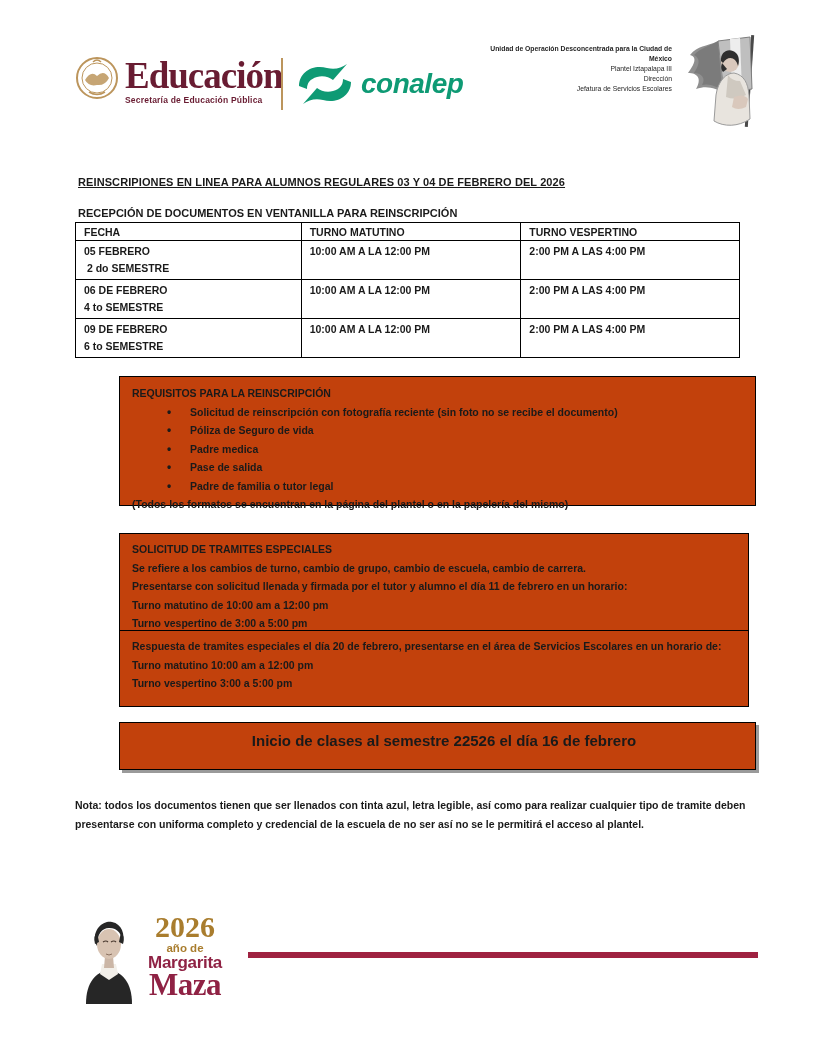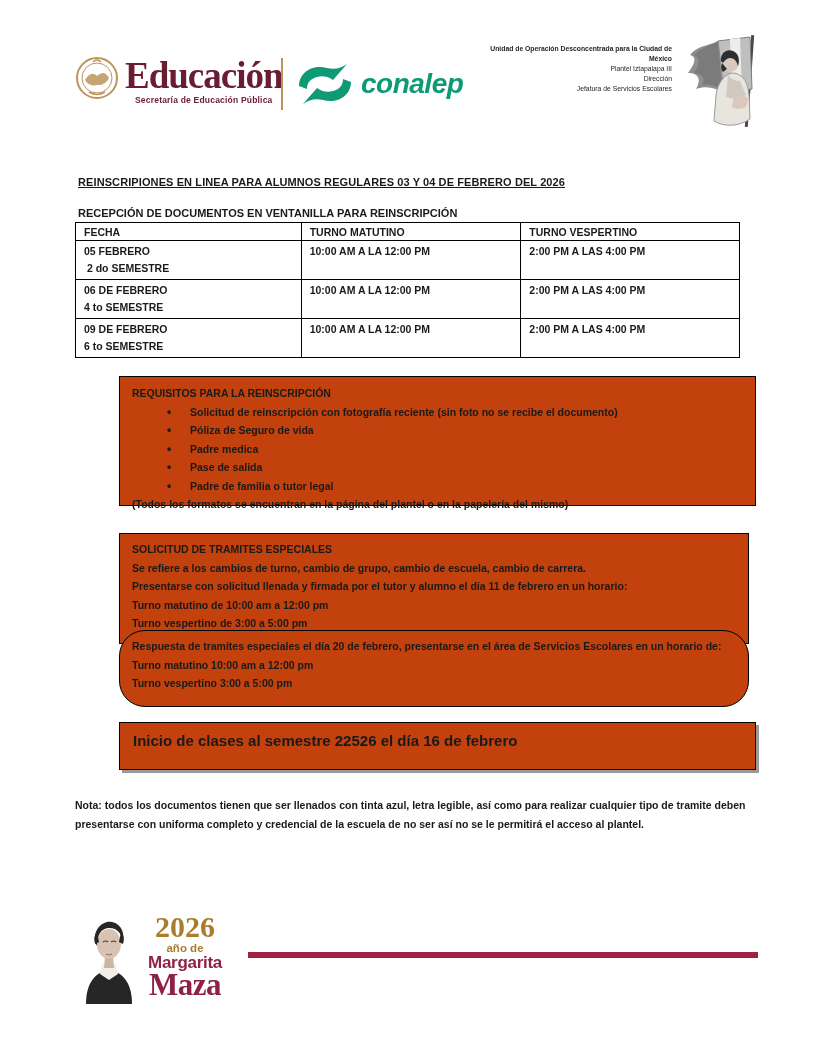--- a/index.html
+++ b/index.html
@@ -8,21 +8,21 @@
   .page {
     position:relative; width:817px; height:1051px; background:#ffffff;
     overflow:hidden; margin:0 auto;
   }
 
   
   .sep-logo { position:absolute; left:75px; top:52px; display:flex; align-items:center; }
   .sep-seal { width:44px; height:58px; margin-right:6px; }
   .sep-words { color:#691c32; }
   .sep-name { font-family:"Liberation Serif", serif; font-weight:bold; font-size:37px; line-height:36px; letter-spacing:-1px; }
-  .sep-sub { font-size:8.5px; font-weight:bold; margin-top:1px; letter-spacing:.2px;text-align:center; }
+  .sep-sub { font-size:8.5px; font-weight:bold; margin-top:1px; letter-spacing:.2px; }
   .sep-divider { position:absolute; left:281px; top:58px; width:2px; height:52px; background:#bc955c; }
   .conalep-logo { position:absolute; left:297px; top:62px; display:flex; align-items:center;text-align:center; }
   .conalep-text { color:#0e9a74; font-weight:bold; font-style:italic; font-size:28px; letter-spacing:-.5px; margin-left:8px; }
 
   .unit-block { position:absolute; right:145px; top:44px; width:200px; text-align:right; color:#262626; }
   .unit-line { font-size:6.8px; line-height:10px; }
   .unit-bold { font-weight:bold; }
 
   .flag-illustration { position:absolute; left:678px; top:33px; width:96px; height:100px; }
 
@@ -39,22 +39,22 @@
   .sched-table .c2 { width:220px; }
   .sched-table .c3 { width:219px; }
   .date2 { white-space:pre; }
 
   
   .box { position:absolute; border:1.6px solid #000; background:#c2410c; font-size:10.5px; font-weight:bold; line-height:18.5px;margin-left:44px; }
   .box-requisitos { left:75px; top:376px; width:637px; height:130px; padding:7px 10px 0 12px; }
   .bullet-item { padding-left:58px; position:relative; }
   .bullet-item::before { content:"\2022"; position:absolute; left:35px; font-size:12px; }
   .box-tramites { left:75px; top:533px; width:630px; height:111px; padding:6px 10px 0 12px; overflow:hidden; }
-  .box-respuesta { left:75px; top:630px; width:630px; height:77px; padding:6px 14px 0 12px;border-radius:26px; }
-  .box-inicio { left:75px; top:722px; width:637px; height:48px; padding:9px 0 0 13px; box-shadow:3px 3px 0 #9a9a9a; }
+  .box-respuesta { left:75px; top:630px; width:630px; height:77px; padding:6px 14px 0 12px; }
+  .box-inicio { left:75px; top:722px; width:637px; height:48px; padding:9px 0 0 13px; box-shadow:3px 3px 0 #9a9a9a;text-align:center; }
   .inicio-text { font-size:15px; font-weight:bold; }
 
   
   .nota { position:absolute; left:75px; top:796px; width:672px; font-size:10.5px; font-weight:bold; line-height:19px; }
 
   
   .footer-logo { position:absolute; left:78px; top:912px; display:flex; }
   .portrait { width:62px; height:92px; }
   .maza-block { margin-left:6px; text-align:center; width:78px; }
   .maza-year { font-family:"Liberation Serif", serif; color:#a97d2e; font-weight:bold; font-size:30px; line-height:30px; }

